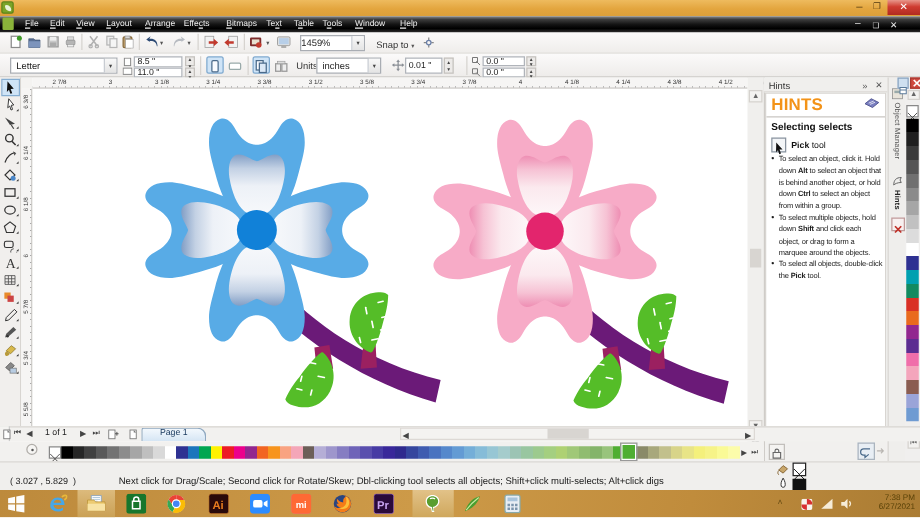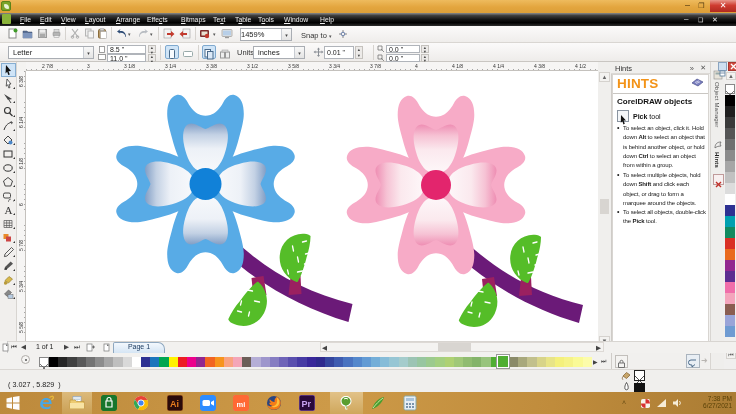--- a/index.html
+++ b/index.html
@@ -490,21 +490,21 @@
       <span style="position:absolute;right:16px;top:2px;color:#555;">»</span>
       <span style="position:absolute;right:4px;top:2px;color:#555;font-size:7px;">✕</span>
     </div>
   <div class="abs" id="dkbody">
     <div style="position:absolute;left:4px;top:1px;font-size:13.5px;font-weight:bold;color:#f39318;letter-spacing:0.2px;">HINTS</div>
     <svg style="position:absolute;left:78px;top:3px;" width="13" height="11" viewBox="0 0 13 11">
         <path d="M1 5 L6 1 L12 4 L7 8 Z" fill="#7a7fc0" stroke="#4a4f8a" stroke-width=".7"></path>
         <path d="M4 4.5 L8 2.8 M5 5.5 L9 3.8" stroke="#e8e8f4" stroke-width=".7"></path>
       </svg>
     <div style="position:absolute;left:0;top:18px;width:97px;height:1px;background:#c9c6c2;"></div>
-    <div style="position:absolute;left:4px;top:22px;font-size:8px;font-weight:bold;color:#111;">CorelDRAW objects</div>
+    <div style="position:absolute;left:4px;top:22px;font-size:8px;font-weight:bold;color:#111;">Selecting selects</div>
     <div style="position:absolute;left:4px;top:35px;width:12px;height:12px;border:1px solid #8a94a0;background:#f4f6f8;"><svg width="11" height="11" viewBox="0 0 11 11">
           <path d="M3 1 L8 6.5 L5.6 6.6 L6.8 9.8 L5.4 10.4 L4.4 7.2 L2.8 8.8 Z" fill="#111"></path>
         </svg></div>
     <div style="position:absolute;left:20px;top:38px;font-size:7px;color:#111;"><b>Pick</b> tool</div>
     <div class="bud" style="top:49px;">•</div>
     <div class="bul" style="top:49px;">To select an object, click it. Hold<br>down <b>Alt</b> to select an object that<br>is behind another object, or hold<br>down <b>Ctrl</b> to select an object<br>from within a group.</div>
     <div class="bud" style="top:96px;">•</div>
     <div class="bul" style="top:96px;">To select multiple objects, hold<br>down <b>Shift</b> and click each<br>object, or drag to form a<br>marquee around the objects.</div>
     <div class="bud" style="top:133px;">•</div>
     <div class="bul" style="top:133px;">To select all objects, double-click<br>the <b>Pick</b> tool.</div>
@@ -584,20 +584,21 @@
   <div class="abs" style="left:39px;top:357px;width:10px;height:10px;background:#fff;border:1px solid #888;"><svg width="8" height="8" viewBox="0 0 8 8">
         <path d="M0 0 L8 8 M8 0 L0 8" stroke="#555" stroke-width=".8"></path>
       </svg></div>
   <div class="abs" id="hswatches" style="left:49px;top:357px;width:543px;height:10px;background:linear-gradient(to right,#000000 0.0px 9.2px,#262626 9.2px 18.4px,#404040 18.4px 27.6px,#595959 27.6px 36.8px,#737373 36.8px 46.0px,#8c8c8c 46.0px 55.2px,#a6a6a6 55.2px 64.4px,#bfbfbf 64.4px 73.6px,#d9d9d9 73.6px 82.8px,#ffffff 82.8px 92.0px,#2e3192 92.0px 101.2px,#1b75bc 101.2px 110.4px,#00a651 110.4px 119.6px,#fff200 119.6px 128.8px,#ed1c24 128.8px 138.0px,#ec008c 138.0px 147.2px,#92278f 147.2px 156.4px,#f26522 156.4px 165.6px,#f7941d 165.6px 174.8px,#f9a381 174.8px 184.0px,#f4a6b8 184.0px 193.2px,#6c5f58 193.2px 202.4px,#b5aed6 202.4px 211.6px,#9e96cc 211.6px 220.8px,#867dc2 220.8px 230.0px,#6f64b8 230.0px 239.2px,#5a4fae 239.2px 248.4px,#473ba4 248.4px 257.6px,#39289a 257.6px 266.8px,#2f2a8e 266.8px 276.0px,#35469e 276.0px 285.2px,#3f5cb0 285.2px 294.4px,#4a73c0 294.4px 303.6px,#5588cc 303.6px 312.8px,#639bd4 312.8px 322.0px,#74aed8 322.0px 331.2px,#86bcd8 331.2px 340.4px,#97c6d4 340.4px 349.6px,#a5cccc 349.6px 358.8px,#9cc4b4 358.8px 368.0px,#98c6a0 368.0px 377.2px,#9cca8e 377.2px 386.4px,#a4cf80 386.4px 395.6px,#aed173 395.6px 404.8px,#a0c878 404.8px 414.0px,#90bc70 414.0px 423.2px,#84b46a 423.2px 432.4px,#98c47c 432.4px 441.6px,#4fae32 441.6px 450.8px,#a6d87a 450.8px 460.0px,#8a8a68 460.0px 469.2px,#a8a87c 469.2px 478.4px,#c2c08c 478.4px 487.6px,#d8d489 487.6px 496.8px,#e8e487 496.8px 506.0px,#f4f07c 506.0px 515.2px,#f6f388 515.2px 524.4px,#fafa96 524.4px 533.6px,#fcfcaa 533.6px 542.8px);"></div>
   <div class="abs" style="left:497px;top:355px;width:12px;height:13px;background:#4fae32;border:1.5px solid #fff;outline:0.5px solid #999;"></div>
   <div class="abs pnav" style="left:593px;top:358px;font-size:6px;">▶</div>
   <div class="abs pnav" style="left:601px;top:358px;font-size:6px;">⏭</div>
 
   <div class="abs" id="status"></div>
   <div class="abs" style="left:8px;top:380px;font-size:7.2px;color:#1a1a1a;">(&nbsp;3.027&nbsp;,&nbsp;5.829&nbsp;&nbsp;)</div>
+  <div class="abs" style="left:95px;top:380px;font-size:7.6px;color:#1a1a1a;">Next click for Drag/Scale; Second click for Rotate/Skew; Dbl-clicking tool selects all objects; Shift+click multi-selects; Alt+click digs</div>
   <svg class="abs" style="left:621px;top:371px" width="11" height="10" viewBox="0 0 11 10">
       <path d="M2 5 L5.5 1.5 L9 4 L5.5 7.5 Z" fill="#c8a66a" stroke="#8a6a3a" stroke-width=".8"></path>
       <path d="M2.2 5.2 C1 6.5 1 8 2 8.8" fill="none" stroke="#8a6a3a" stroke-width=".8"></path>
     </svg>
   <div class="abs" style="left:634px;top:370px;width:11px;height:11px;background:#fff;border:1px solid #222;"><svg width="9" height="9" viewBox="0 0 9 9">
         <path d="M0 0 L9 9 M9 0 L0 9" stroke="#222" stroke-width=".8"></path>
       </svg></div>
   <svg class="abs" style="left:622px;top:382px" width="9" height="10" viewBox="0 0 9 10">
       <path d="M4.5 0.5 C6 3 6.5 5 6 7 A 1.8 1.8 0 0 1 3 7 C2.5 5 3 3 4.5 0.5 Z" fill="#fff" stroke="#333" stroke-width=".8"></path>
     </svg>

